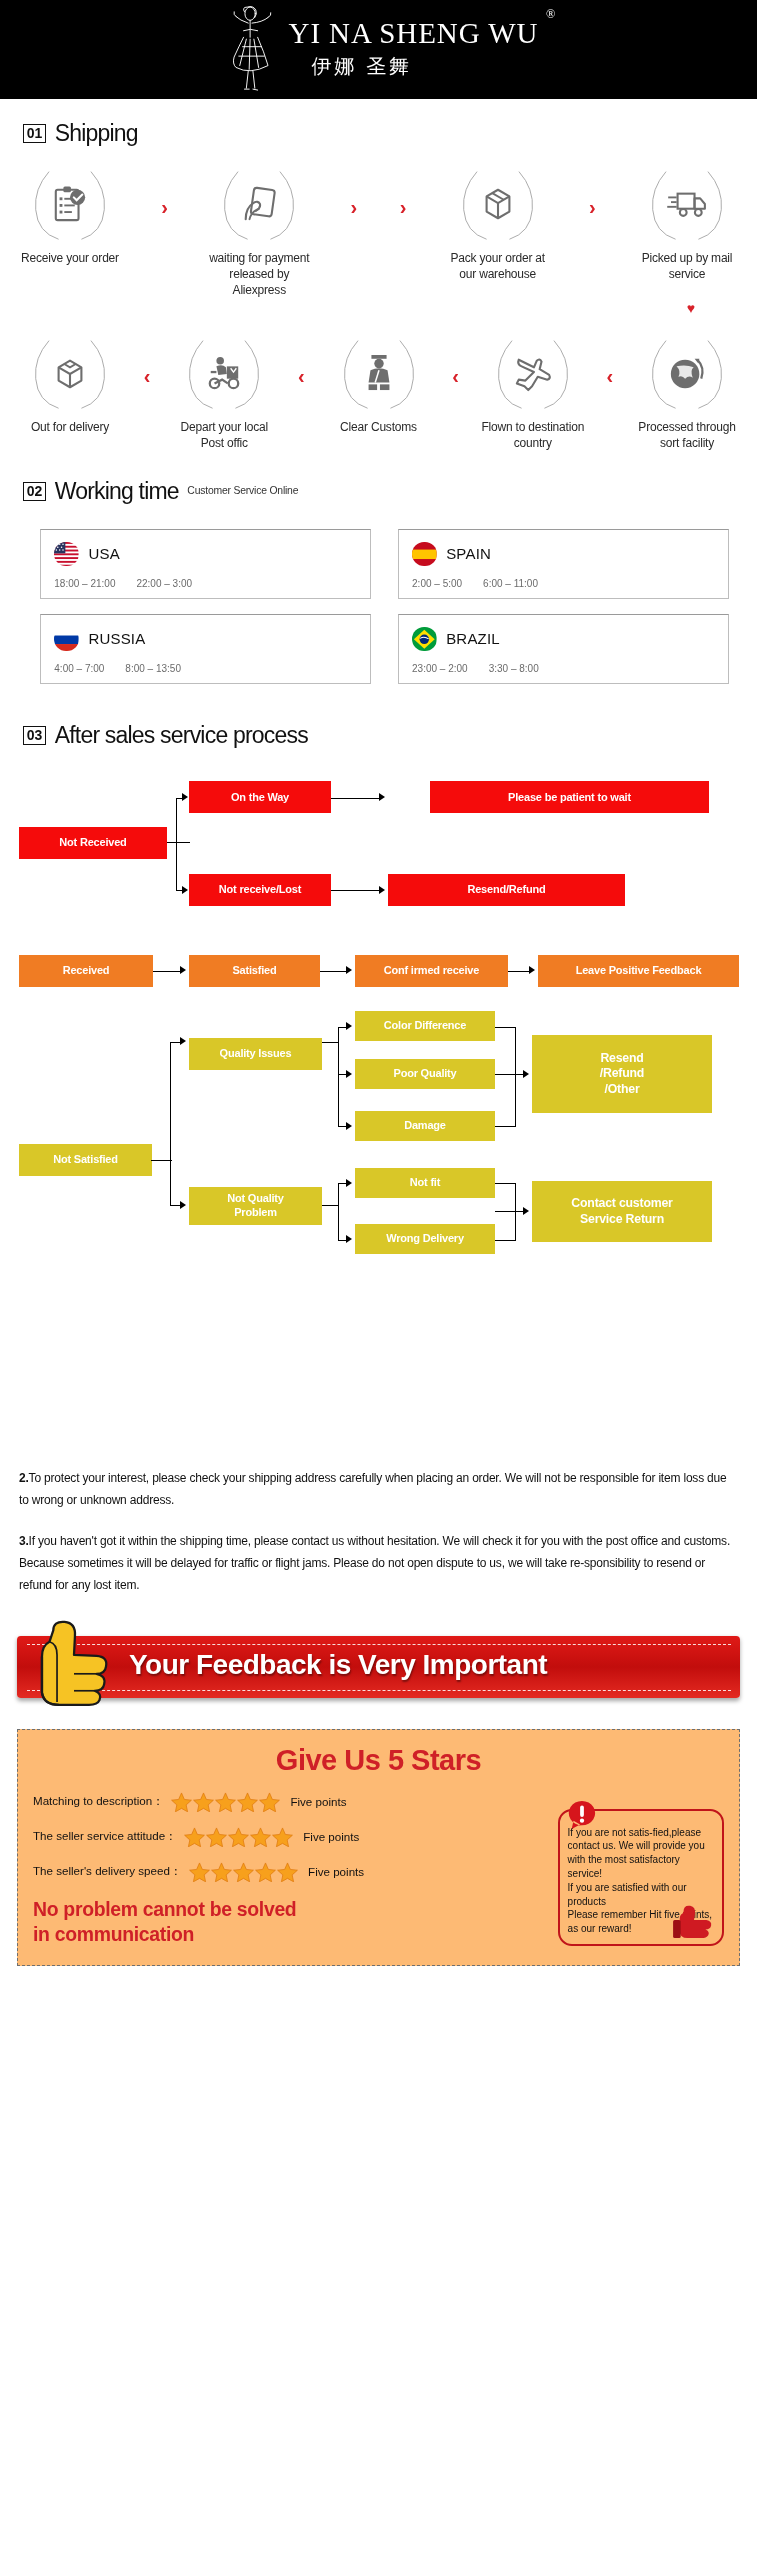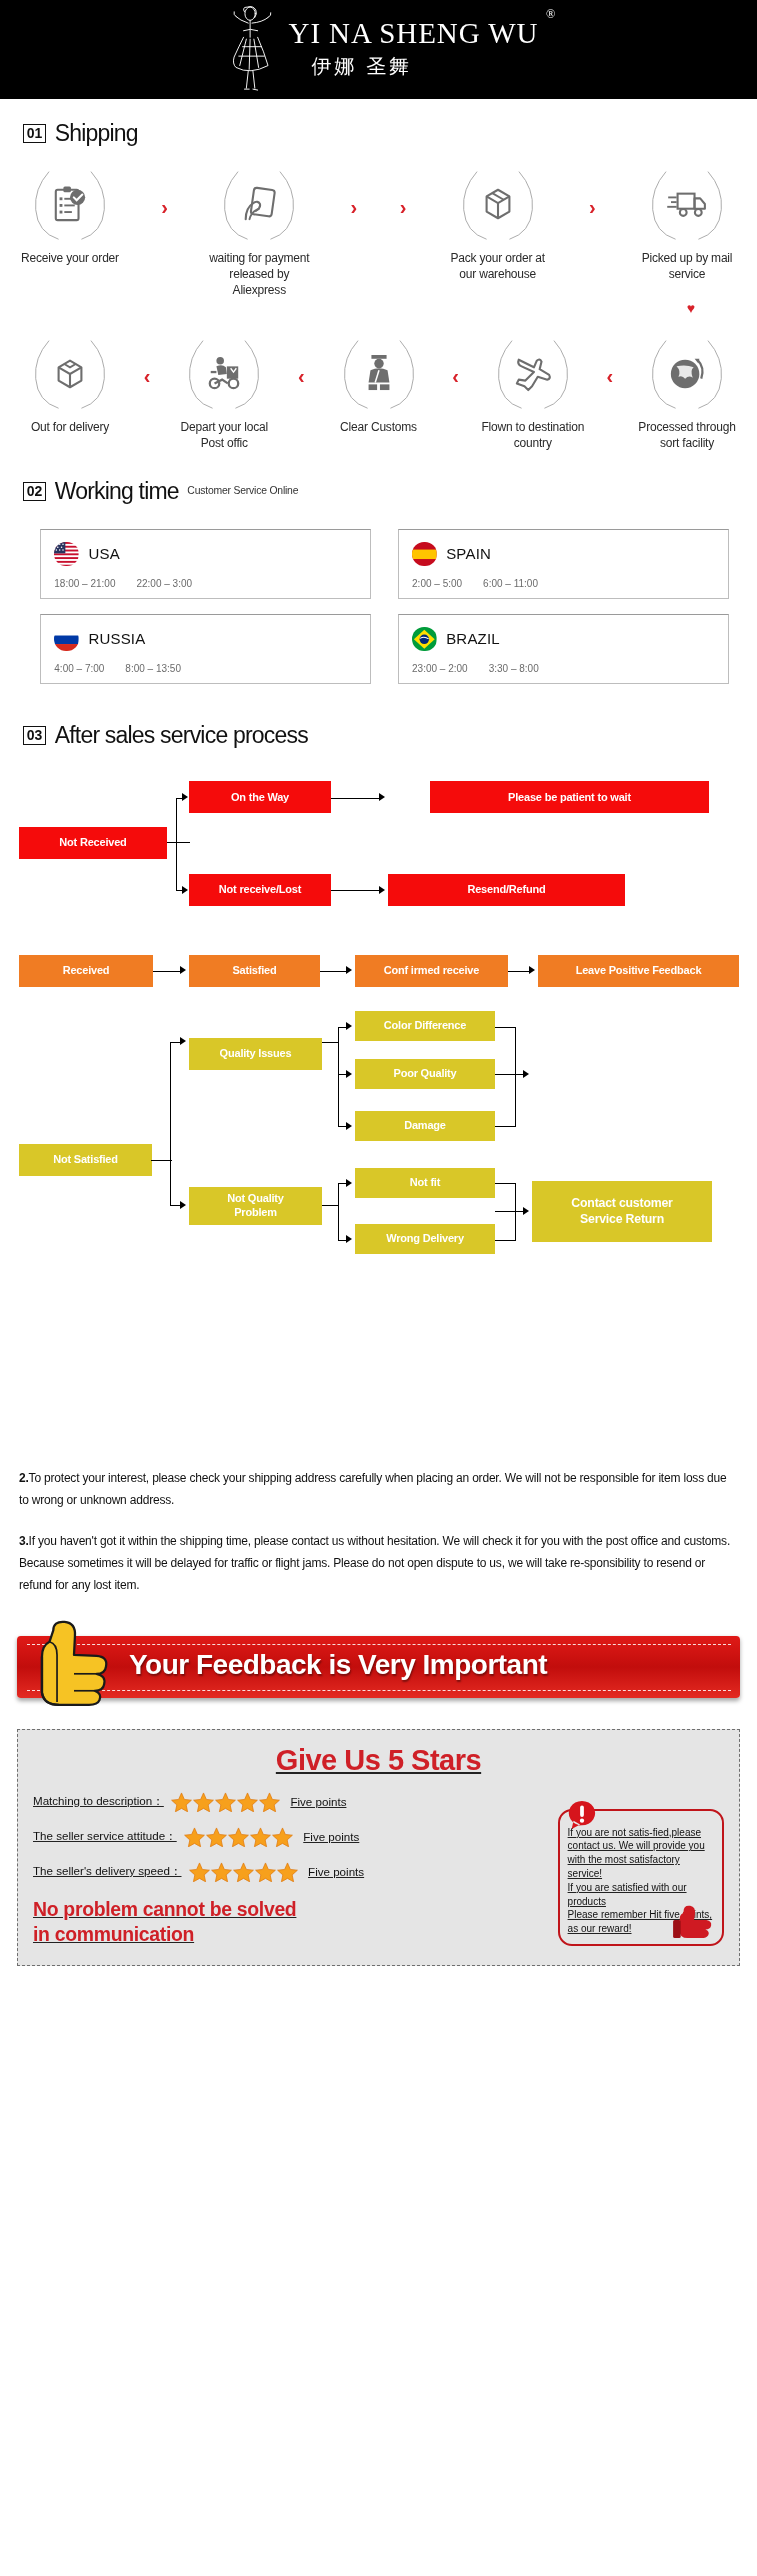--- a/index.html
+++ b/index.html
@@ -153,22 +153,21 @@
     font-family:"Liberation Sans", sans-serif;
   }
   .fb-thumb { position:absolute; left: 7.6px; top: -3.8px; z-index:3; }
 
   
   .stars-box {
     margin: 21px 17px 24.6px 17px;
     border: 1.9px dashed #6f6f6f;
     padding: 13.3px 15px 17px 15px;
     position:relative;
-    background:#e5e5e5;
-    text-decoration:underline;
+    background:#fdba74;
   }
   .stars-title {
     text-align:center; color:#cf2027; font-size: 29px; font-weight:700;
     letter-spacing:-0.5px; margin-bottom: 15px;
     font-family:"Liberation Sans", sans-serif;
   }
   .stars-body { display:flex; gap: 9.5px; }
   .stars-left { flex: 1 1 auto; }
   .star-row {
     display:flex; align-items:center; gap: 3.8px; margin-bottom: 15px;
@@ -533,20 +532,23 @@
     <div class="fline fh" style="left:320px; top:201px; width:27.5px;"></div>
     <div class="farrow" style="left:346px; top:196px;"></div>
     <div class="fline fh" style="left:508px; top:201px; width:23px;"></div>
     <div class="farrow" style="left:529px; top:196px;"></div>
 
     <div class="fbox fyellow" style="left:19px; top:374px; width:133px; height:32px;">Not Satisfied</div>
     <div class="fbox fyellow" style="left:189px; top:268px; width:133px; height:32px;">Quality Issues</div>
     <div class="fbox fyellow" style="left:355px; top:241px; width:140px; height:30px;">Color Difference</div>
     <div class="fbox fyellow" style="left:355px; top:289px; width:140px; height:30px;">Poor Quality</div>
     <div class="fbox fyellow" style="left:355px; top:341px; width:140px; height:30px;">Damage</div>
+    <div class="fbox fyellow" style="left:532px; top:265px; width:180px; height:78px; white-space:pre-line; flex-direction:column; font-size:12.3px;">Resend
+/Refund
+/Other</div>
 
     <div class="fbox fyellow" style="left:189px; top:417px; width:133px; height:38px; white-space:pre-line;">Not Quality
 Problem</div>
     <div class="fbox fyellow" style="left:355px; top:398px; width:140px; height:30px;">Not fit</div>
     <div class="fbox fyellow" style="left:355px; top:454px; width:140px; height:30px;">Wrong Delivery</div>
     <div class="fbox fyellow" style="left:532px; top:411px; width:180px; height:61px; white-space:pre-line; flex-direction:column; font-size:12.3px;">Contact customer
 Service Return</div>
 
     <div class="fline fh" style="left:151px; top:390px; width:21px;"></div>
     <div class="fline fv" style="left:170px; top:272px; height:164px;"></div>

